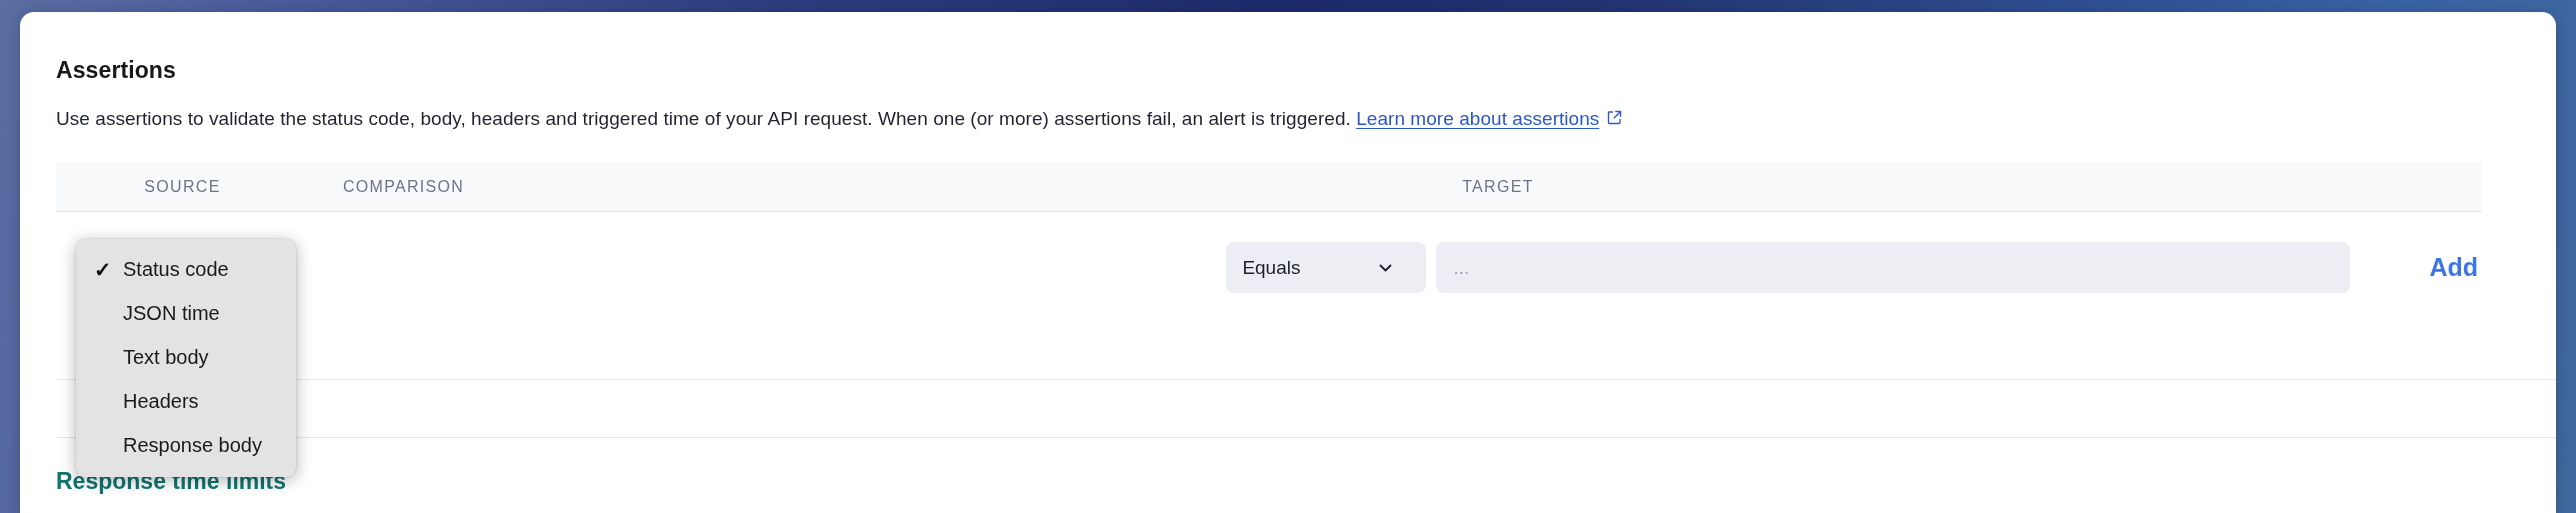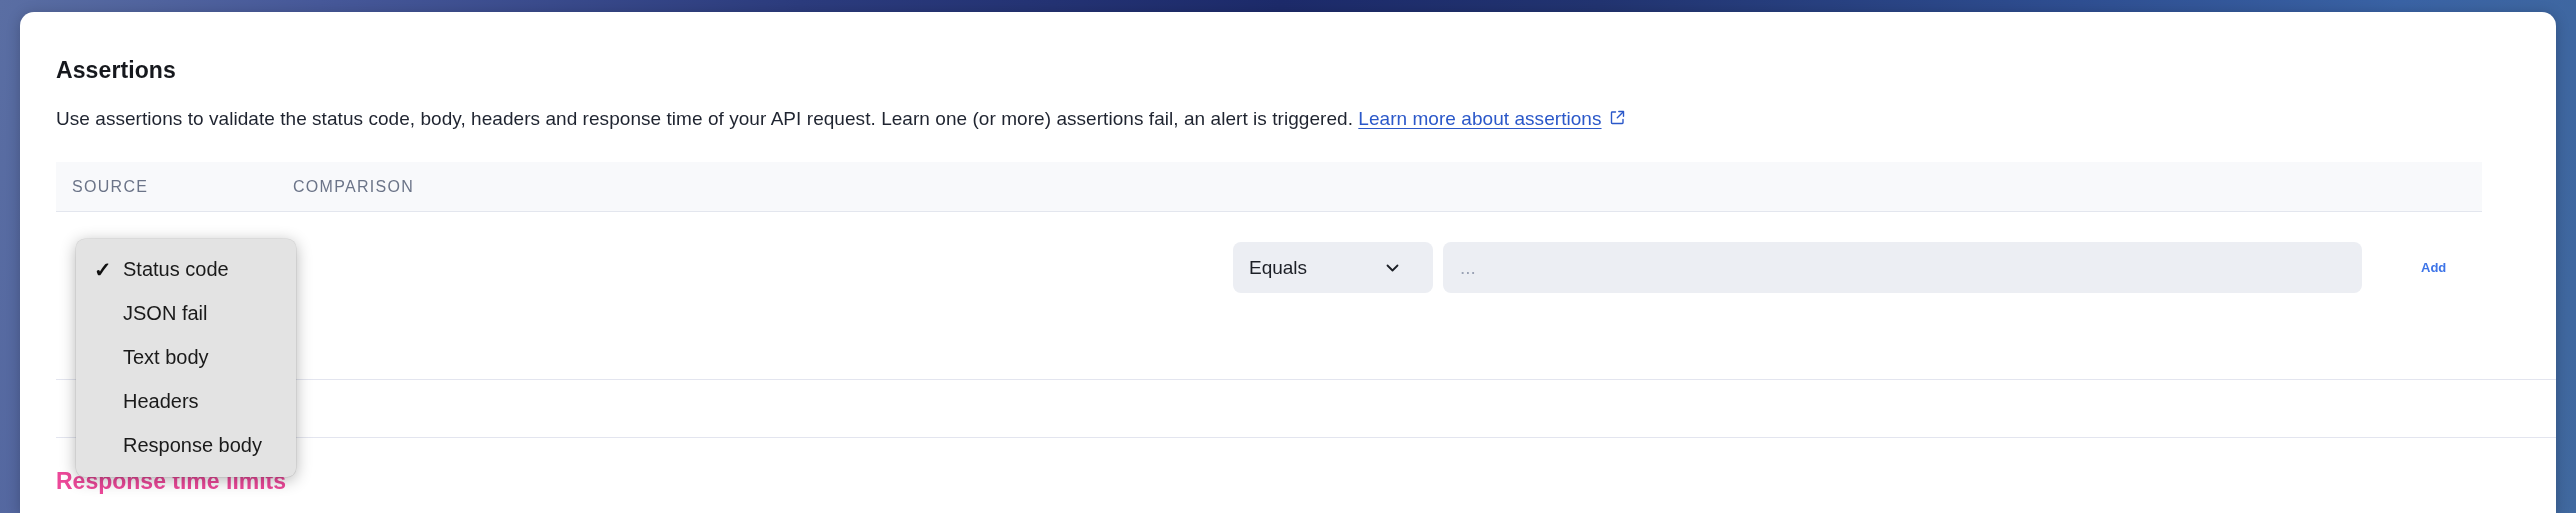--- a/index.html
+++ b/index.html
@@ -86,20 +86,21 @@
     height: 50px;
     background: #f8f9fb;
     border-bottom: 1px solid #e3e6ee;
   }
   .th {
     font-size: 16px;
     font-weight: normal;
     letter-spacing: 1.3px;
     color: #6b7488;
     text-transform: uppercase;
+    text-align: center;
   }
   .col-source     { width: 237px; padding-left: 16px; }
   .col-property   { width: 940px; }
   .col-comparison { width: 221px; }
   .col-target     { flex: 1; }
 
   
   .ctrl-row {
     position: absolute;
     left: 36px;
@@ -148,25 +149,25 @@
     border-radius: 8px;
     font-size: 19px;
     color: #1c1f26;
     padding: 0 17px;
     font-family: "Liberation Sans", sans-serif;
     outline: none;
   }
   .target-input::placeholder { color: #9aa2b4; }
 
   .add-btn {
-    margin-left: 55px;
+    margin-left: 75px;
     background: none;
     border: none;
     color: #3d74e8;
-    font-size: 13px;
+    font-size: 25px;
     font-weight: bold;
     cursor: pointer;
     font-family: "Liberation Sans", sans-serif;
     padding: 6px 4px;
   }
 
   
   .divider {
     position: absolute;
     left: 36px;
@@ -176,21 +177,21 @@
   }
   .divider.d1 { top: 367px; }
   .divider.d2 { top: 425px; }
 
   .footer-title {
     position: absolute;
     left: 36px;
     top: 456px;
     font-size: 23px;
     font-weight: bold;
-    color: #ec4899;
+    color: #0f766e;
   }
 
   
   .dropdown {
     position: absolute;
     left: 56px;
     top: 227px;
     width: 220px;
     background: #e3e3e3;
     border-radius: 9px;
@@ -222,34 +223,35 @@
 </style>
 </head>
 <body>
 
 <div class="card">
   <div class="card-inner">
 
     <div class="section-title">Assertions</div>
 
     <div class="section-desc">
-      <span>Use assertions to validate the status code, body, headers and response time of your API request. Learn one (or more) assertions fail, an alert is triggered.</span>
+      <span>Use assertions to validate the status code, body, headers and triggered time of your API request. When one (or more) assertions fail, an alert is triggered.</span>
       <a class="learn-link">Learn more about assertions</a><span class="ext-icon">
         <svg width="17" height="17" viewBox="0 0 17 17" fill="none">
           <path d="M6.5 3H3.2C2.8 3 2.5 3.3 2.5 3.7V13.8C2.5 14.2 2.8 14.5 3.2 14.5H13.3C13.7 14.5 14 14.2 14 13.8V10.5" stroke="#2b58c9" stroke-width="1.4" stroke-linecap="round"></path>
           <path d="M9.8 2.5H14.5V7.2" stroke="#2b58c9" stroke-width="1.4" stroke-linecap="round" stroke-linejoin="round"></path>
           <path d="M14.3 2.7L8.3 8.7" stroke="#2b58c9" stroke-width="1.4" stroke-linecap="round"></path>
         </svg>
       </span>
     </div>
 
     <div class="table">
       <div class="thead">
         <div class="th col-source">SOURCE</div>
         <div class="th col-comparison">COMPARISON</div>
+        <div class="th col-target">TARGET</div>
       </div>
     </div>
 
     <div class="ctrl-row">
       <div class="spacer-source"></div>
       <div class="spacer-property"></div>
 
       <div class="select-wrap">
         <div class="select-box">Equals</div>
         <span class="chev">
@@ -268,21 +270,21 @@
     <div class="divider d2"></div>
 
     <div class="footer-title">Response time limits</div>
 
     <div class="dropdown">
       <div class="dd-item">
         <span class="dd-check">✓</span>
         <span>Status code</span>
       </div>
       <div class="dd-item">
-        <span>JSON fail</span>
+        <span>JSON time</span>
       </div>
       <div class="dd-item">
         <span>Text body</span>
       </div>
       <div class="dd-item">
         <span>Headers</span>
       </div>
       <div class="dd-item">
         <span>Response body</span>
       </div>

